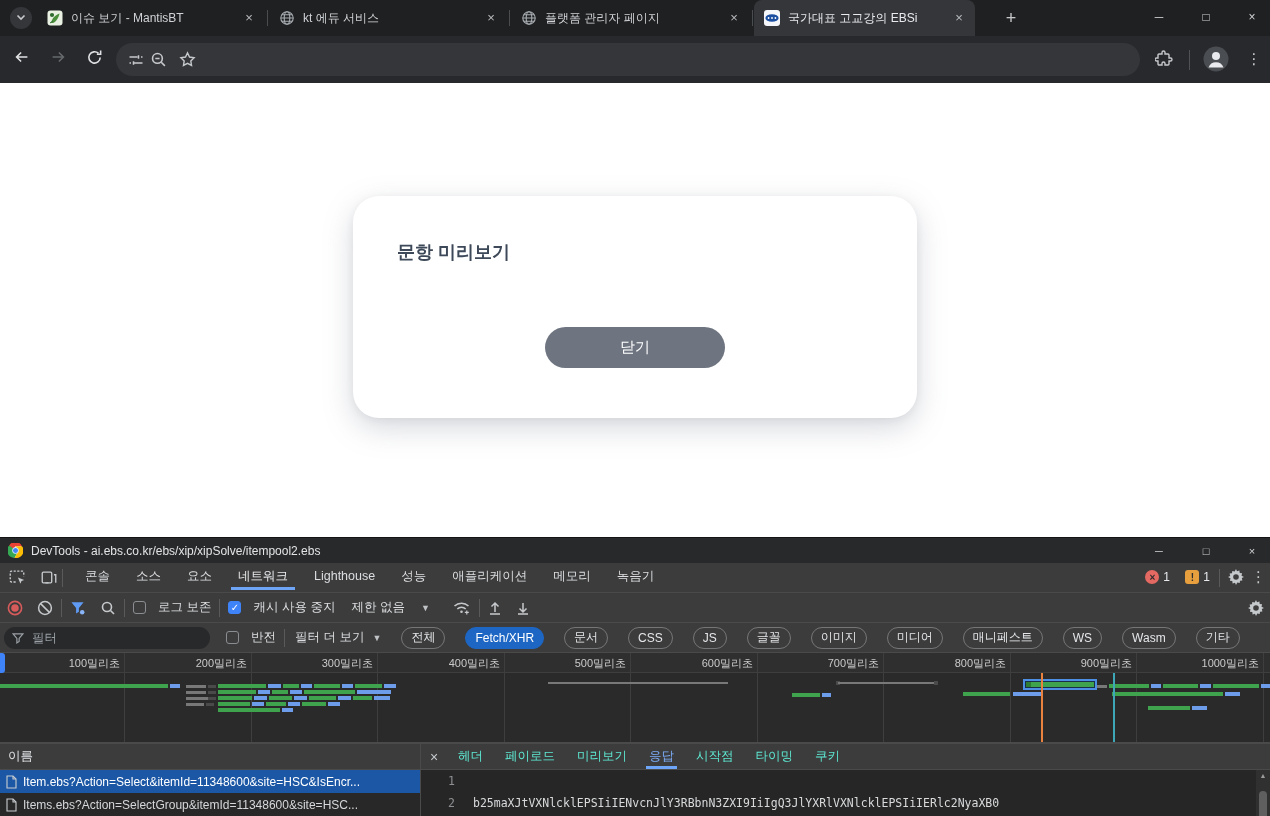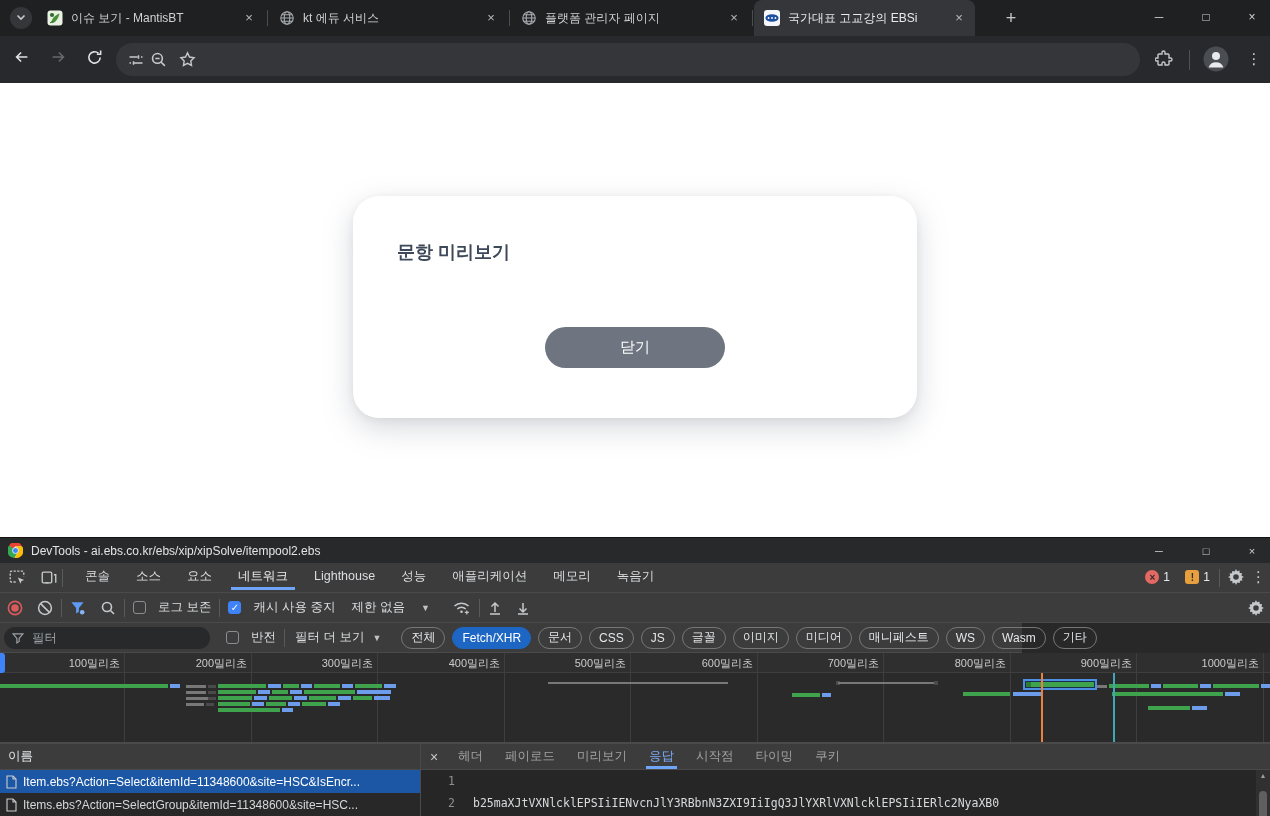--- a/index.html
+++ b/index.html
@@ -48,21 +48,21 @@
   .bdg-err{width:14px;height:14px;border-radius:50%;background:#e46962;color:#2d2d2d;font-size:10px;font-weight:bold;display:inline-flex;align-items:center;justify-content:center;}
   .bdg-warn{width:14px;height:14px;border-radius:3px;background:#e8a03e;color:#2d2d2d;font-size:10px;font-weight:bold;display:inline-flex;align-items:center;justify-content:center;}
 
   #dt-nettoolbar{position:absolute;left:0;top:55px;width:1270px;height:30px;background:#3c3c3c;border-bottom:1px solid #4a4a4a;box-sizing:border-box;display:flex;align-items:center;}
   .sepv{width:1px;height:18px;background:#5a5a5a;margin:0 8px;flex:none;}
   .cb{width:13px;height:13px;border:1.5px solid #8a8d91;border-radius:3px;box-sizing:border-box;flex:none;}
   .cb.on{background:#3f83f8;border-color:#3f83f8;color:#fff;font-size:10px;line-height:11px;text-align:center;}
   .ntlabel{color:#dcdee1;font-size:12.5px;margin-left:12px;white-space:nowrap;}
   .caret{color:#c0c3c6;font-size:9px;margin-left:16px;}
 
-  #dt-filterrow{position:absolute;left:0;top:85px;width:1022px;height:30px;background:#3c3c3c;border-bottom:1px solid #4a4a4a;box-sizing:border-box;display:flex;align-items:center;}
+  #dt-filterrow{position:absolute;left:0;top:85px;width:1270px;height:30px;background:#3c3c3c;border-bottom:1px solid #4a4a4a;box-sizing:border-box;display:flex;align-items:center;}
   #filterbox{width:206px;height:22px;margin-left:4px;border-radius:11px;background:#28292b;display:flex;align-items:center;padding:0 8px;box-sizing:border-box;flex:none;}
   #filterbox input{background:transparent;border:none;outline:none;color:#e0e2e4;font-size:12.5px;width:150px;margin-left:6px;font-family:inherit;}
   #filterbox input::placeholder{color:#9aa0a6;}
   .chip{display:inline-flex;align-items:center;height:20px;padding:0 9px;border:1px solid #757678;border-radius:11px;color:#e4e6e9;font-size:12px;margin-right:7px;white-space:nowrap;flex:none;}
   .chip.active{background:#1d66c4;border-color:#1d66c4;color:#fff;}
 
   #dt-overview{position:absolute;left:0;top:115px;width:1270px;height:90px;background:#2a2a2a;}
   #ov-labels{position:absolute;left:0;top:0;width:1270px;height:20px;background:#2f2f2f;border-bottom:1px solid #3e3e3e;box-sizing:border-box;}
   .tick{position:absolute;top:3px;width:88px;text-align:right;color:#cacaca;font-size:11px;}
   .gridline{position:absolute;top:0;width:1px;height:89px;background:#3e3e3e;}
@@ -81,21 +81,21 @@
   #dt-bottom{position:absolute;left:0;top:205px;width:1270px;height:74px;border-top:1px solid #4a4a4a;box-sizing:border-box;}
   #namepane{position:absolute;left:0;top:0;width:420px;height:74px;background:#282828;}
   #namehdr{position:absolute;left:0;top:0;width:420px;height:26px;background:#3c3c3c;border-bottom:1px solid #4a4a4a;box-sizing:border-box;color:#e2e4e7;font-size:12.5px;line-height:25px;padding-left:8px;}
   .reqrow{position:absolute;left:0;width:420px;height:23px;display:flex;align-items:center;padding-left:6px;box-sizing:border-box;font-size:12px;color:#d5d7da;white-space:nowrap;overflow:hidden;}
   .reqrow.sel{background:#1b57a5;color:#fff;}
   .reqrow .doc{margin-right:6px;flex:none;display:inline-flex;}
   #panediv{position:absolute;left:420px;top:0;width:1px;height:74px;background:#4a4a4a;}
 
   #detailpane{position:absolute;left:421px;top:0;width:849px;height:74px;}
   #detailtabs{position:absolute;left:0;top:0;width:849px;height:26px;background:#3c3c3c;border-bottom:1px solid #4a4a4a;box-sizing:border-box;display:flex;align-items:center;}
-  .dtab{padding:0 11px;line-height:25px;font-size:12.5px;color:#a3a3a3;position:relative;height:25px;box-sizing:border-box;}
+  .dtab{padding:0 11px;line-height:25px;font-size:12.5px;color:#5eead4;position:relative;height:25px;box-sizing:border-box;}
   .dtab.active{color:#7cacf8;}
   .dtab.active:after{content:"";position:absolute;left:8px;right:8px;bottom:0;height:3px;background:#6ea5f7;}
   #respbody{position:absolute;left:0;top:26px;width:835px;height:48px;background:#262626;overflow:hidden;}
   .rline{height:22px;display:flex;align-items:center;font-family:"DejaVu Sans Mono","Liberation Mono",monospace;font-size:11.5px;white-space:nowrap;}
   .rline .ln{width:34px;text-align:right;color:#8d8f92;flex:none;}
   .rline .lt{margin-left:18px;color:#d8dadc;}
   #respscroll{position:absolute;right:0;top:26px;width:14px;height:48px;background:#303030;}
   #respscroll .arr{position:absolute;left:0;top:2px;width:14px;text-align:center;color:#9a9a9a;font-size:7px;}
   #respscroll .thumb{position:absolute;left:3px;top:21px;width:8px;height:40px;background:#5f5f5f;border-radius:4px;}
 </style>
@@ -345,21 +345,21 @@
               <path d="M1.5 2.5h13L9.5 8.5v4l-3 2v-6z"></path>
             </svg>
           </span>
         <input placeholder="필터" style="">
       </div>
       <span class="cb" style="margin-left:16px;"></span>
       <span class="ntlabel">반전</span>
       <span class="sepv"></span>
       <span class="ntlabel" style="margin-left:2px;">필터 더 보기</span>
       <span class="caret" style="margin-left:8px;">▼</span>
-      <span id="chips" style="display:inline-flex;margin-left:20px;align-items:flex-end;">
+      <span id="chips" style="display:inline-flex;margin-left:20px;align-items:flex-end;gap:13px;">
           <span class="chip">전체</span>
           <span class="chip active">Fetch/XHR</span>
           <span class="chip">문서</span>
           <span class="chip">CSS</span>
           <span class="chip">JS</span>
           <span class="chip">글꼴</span>
           <span class="chip">이미지</span>
           <span class="chip">미디어</span>
           <span class="chip">매니페스트</span>
           <span class="chip">WS</span>

